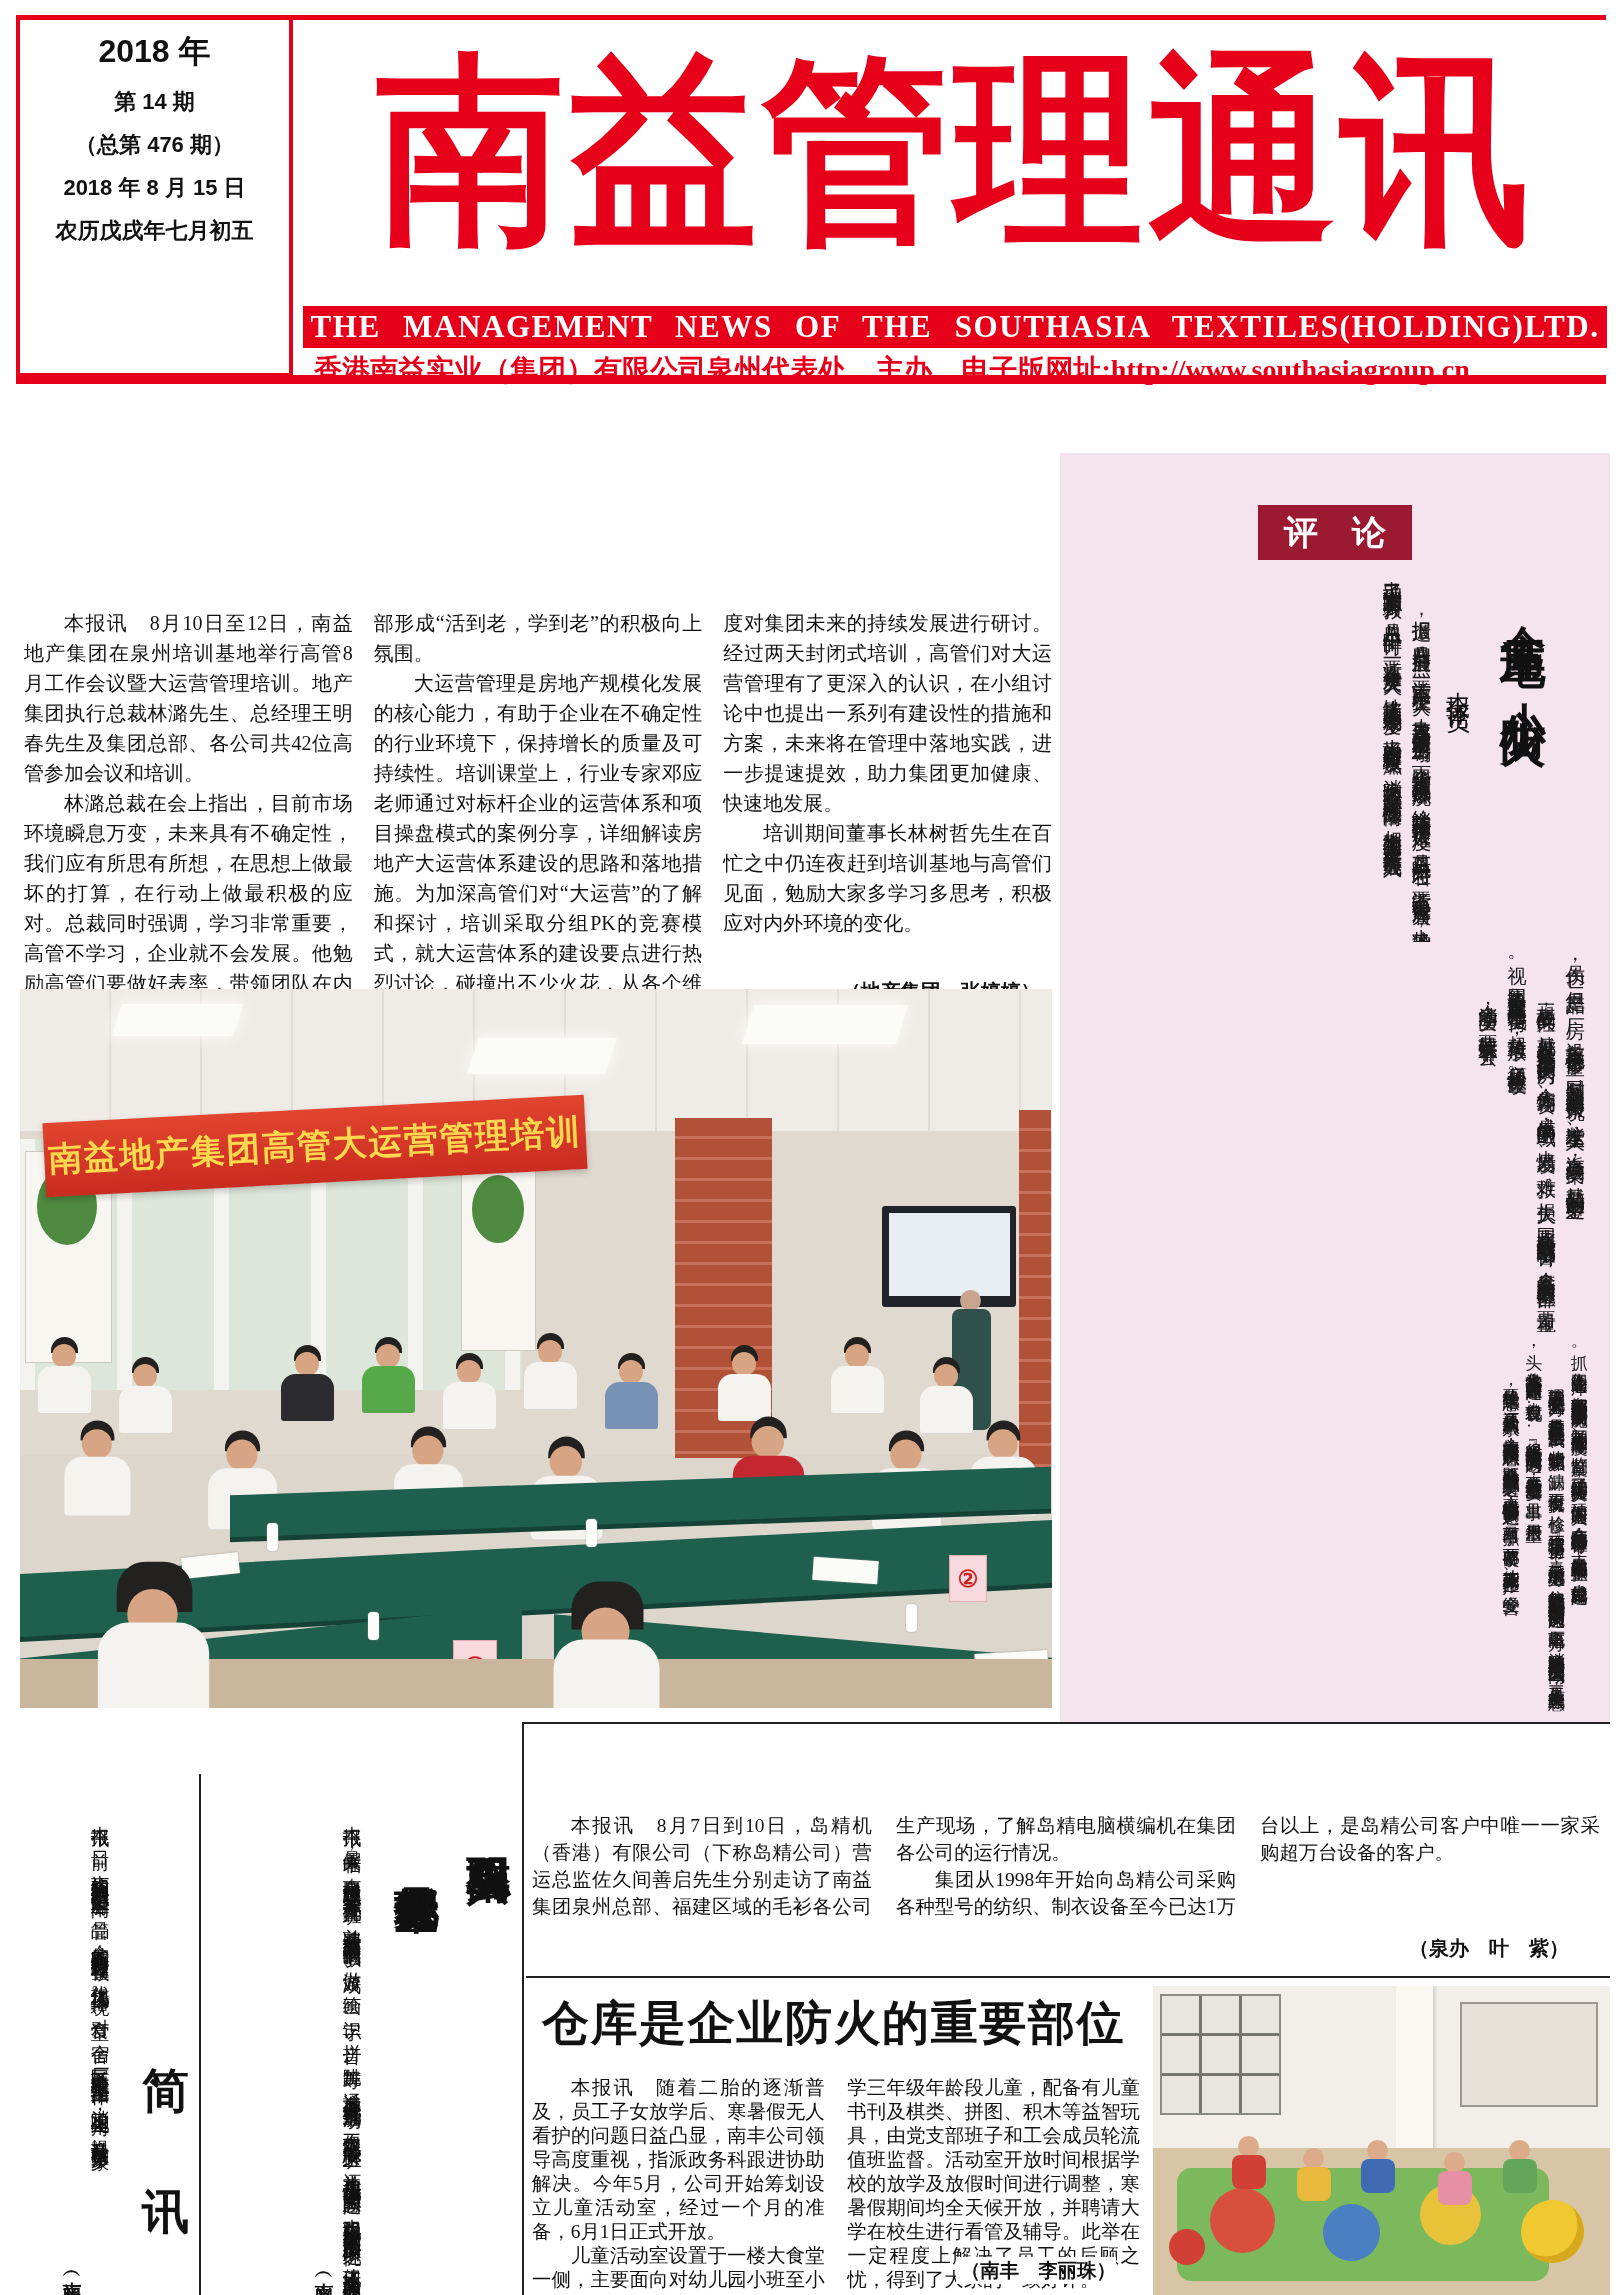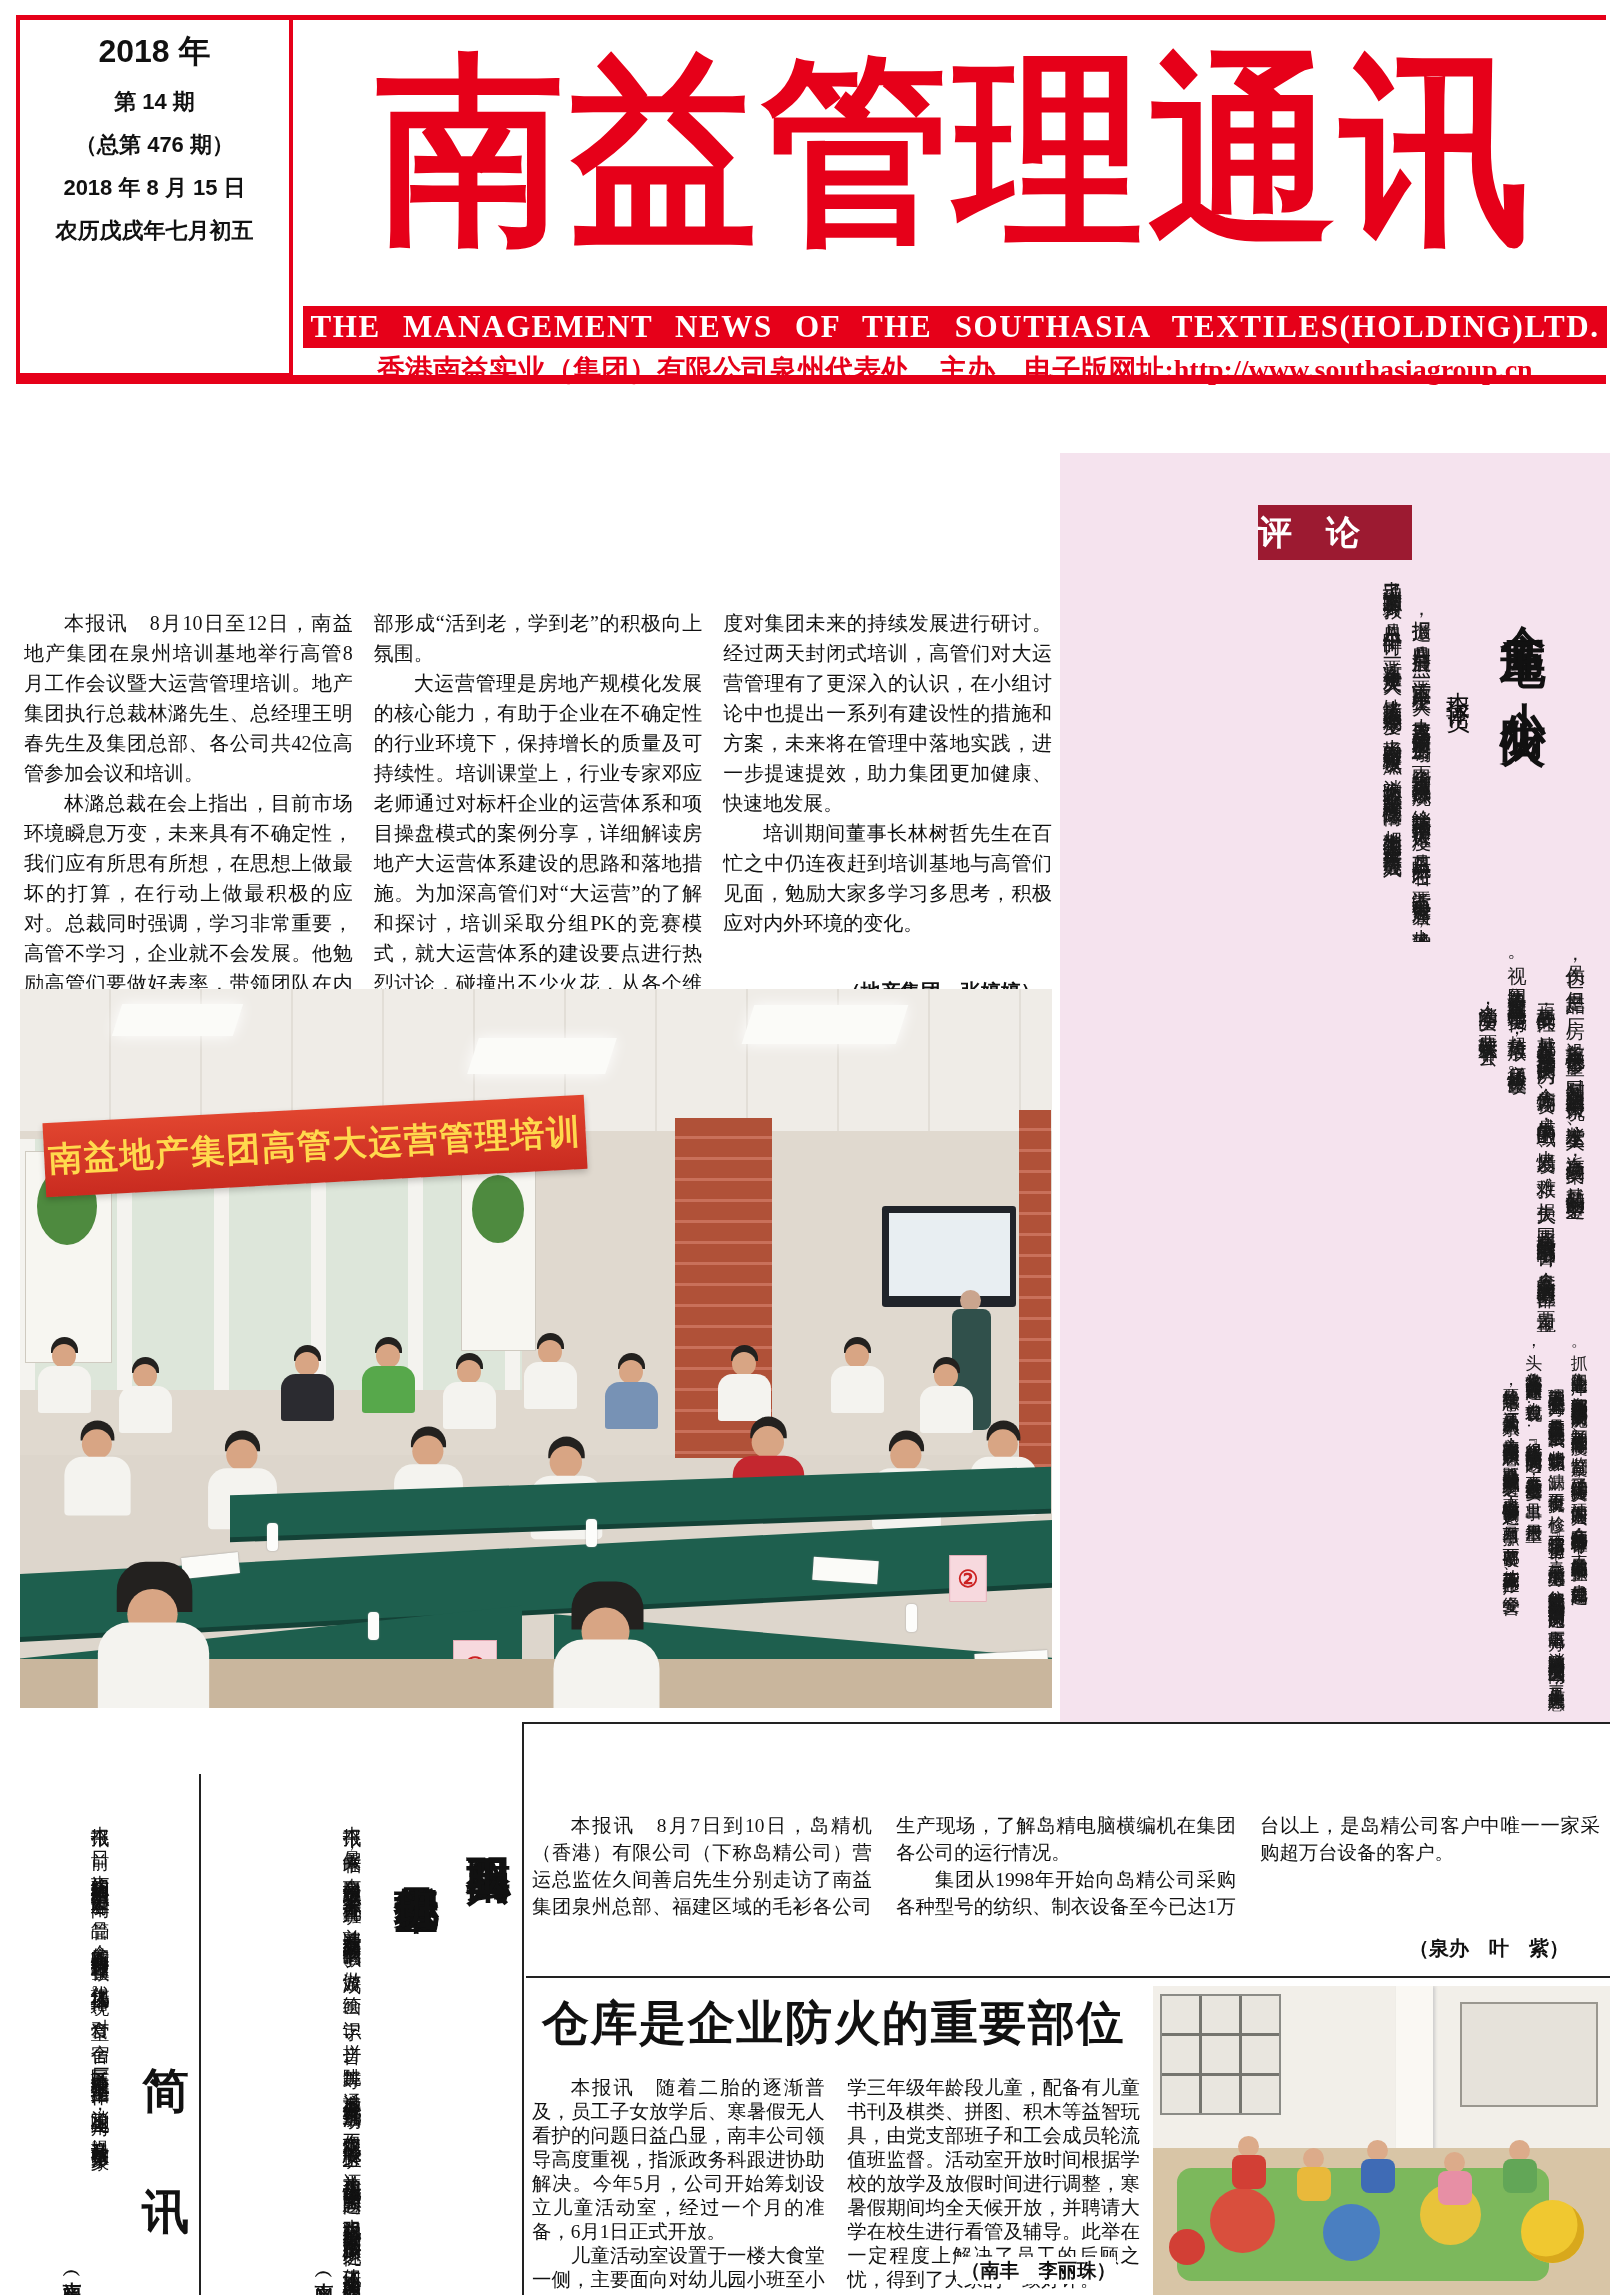--- a/index.html
+++ b/index.html
@@ -21,21 +21,21 @@
                color:#e60019;font-weight:bold;font-size:31px;letter-spacing:3.2px;line-height:32px;}
   .issue-year{font-size:32px;font-weight:bold;margin-top:11.3px;}
   .issue-line{font-size:22px;margin-top:13px;font-weight:bold;}
   .masthead{left:301px;top:6.5px;width:1308px;height:298px;color:#e60019;
             font-weight:bold;font-size:188px;line-height:291px;text-align:center;
             transform:scaleY(1.08);letter-spacing:4.9px;white-space:nowrap;}
   .enbar{left:303px;top:306px;width:1304px;height:42px;background:#e60019;color:#fff;text-align:center;
          font-weight:bold;font-size:31px;line-height:42px;letter-spacing:1.6px;word-spacing:13px;
          font-family:"Liberation Serif",serif;white-space:nowrap;}
   .publine{left:303px;top:351px;width:1304px;height:32px;color:#e60019;font-weight:bold;font-size:28px;
-           text-align:center;white-space:nowrap;font-family:"Liberation Serif",serif;}
+           white-space:nowrap;font-family:"Liberation Serif",serif;}
   .publine span{margin:0 11.3px;}
   .redrule{left:16px;top:375px;width:1590px;height:9px;background:#e60019;}
   
   .main-head{left:16px;top:437px;width:1040px;text-align:center;font-size:60px;font-weight:bold;letter-spacing:1.6px;}
   .main-sub{left:16px;top:536px;width:1040px;text-align:center;font-size:32px;font-weight:bold;}
   .main-body{left:24px;top:608px;width:1028px;height:398px;column-count:3;column-gap:21px;column-fill:auto;
              font-size:20px;line-height:30px;text-align:justify;overflow:hidden;}
   .main-body p{margin:0;text-indent:2em;}
   .main-sig{right:11.3px;bottom:0px;font-weight:bold;font-size:20px;position:absolute;background:#fff;padding-left:6.5px;}
   
@@ -64,21 +64,21 @@
   .p-blue .shirt{background:#7792b5;}
   .tablerow{position:absolute;background:#1e5f4e;box-shadow:0 4.9px 0 #144237;}
   .bottle{position:absolute;width:10.5px;height:27.5px;background:#fdfdfb;border-radius:4px;box-shadow:0 0 1.6px #999;}
   .tcard{position:absolute;width:42px;height:53px;background:#f7d9de;border:0.8px solid #e3aab4;color:#c22;
          font-size:27.5px;text-align:center;line-height:53px;font-weight:bold;}
   .paper{position:absolute;background:#fbfbf8;box-shadow:0 0 1.6px #888;}
   .floor{position:absolute;left:0;bottom:0;width:100%;height:49px;background:#c9b69d;}
   
   .comment{left:1060px;top:453px;width:550px;height:1270px;background:#f5e3ee;overflow:hidden;}
   .cmt-label{position:absolute;left:50%;transform:translateX(-50%);top:52px;width:154px;height:55px;
-             background:#9c1a31;color:#fff;font-size:34px;font-weight:bold;text-align:left;line-height:55px;letter-spacing:0;}
+             background:#9c1a31;color:#fff;font-size:34px;font-weight:bold;text-align:center;line-height:55px;letter-spacing:0;}
   .vert{writing-mode:vertical-rl;text-orientation:mixed;}
   .cmt-head{position:absolute;right:57px;top:136px;height:405px;font-size:45px;font-weight:bold;letter-spacing:6.5px;}
   .cmt-byline{position:absolute;right:136px;top:220px;height:267px;font-size:23.5px;letter-spacing:4.9px;}
   .cmt-band{position:absolute;font-size:19.4px;line-height:1.5;letter-spacing:1.6px;overflow:hidden;color:#1a1a1a;}
   .cmt-band p{margin:0;text-indent:2em;}
   .band1{left:26px;top:113px;width:350px;height:376px;}
   .band2{left:22.7px;top:497px;width:507px;height:382px;}
   .band3{left:22.7px;top:888px;width:507px;height:371px;font-size:17px;line-height:1.34;letter-spacing:0.8px;}
   
   .vline{background:#222;width:2.4px;} .hline{background:#222;height:2.4px;}

